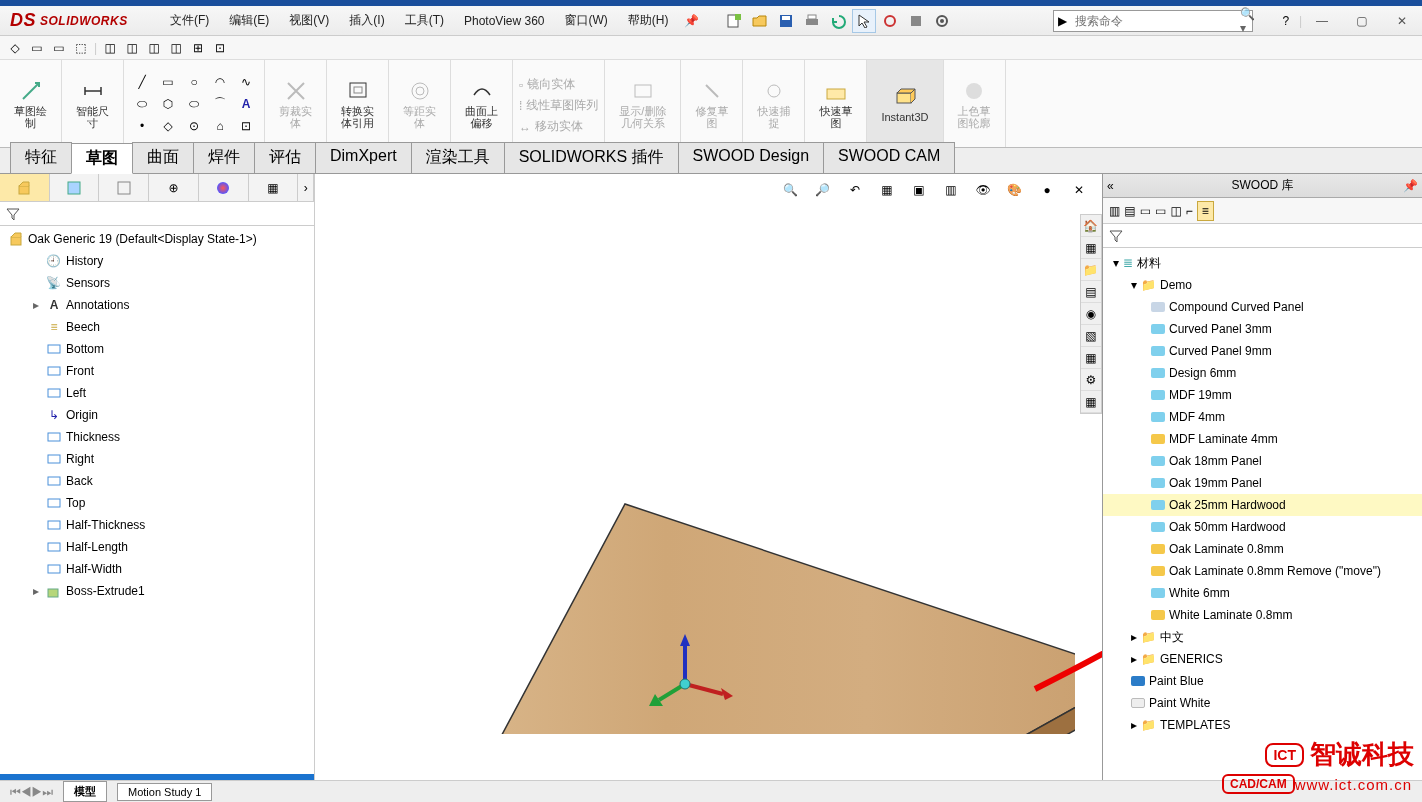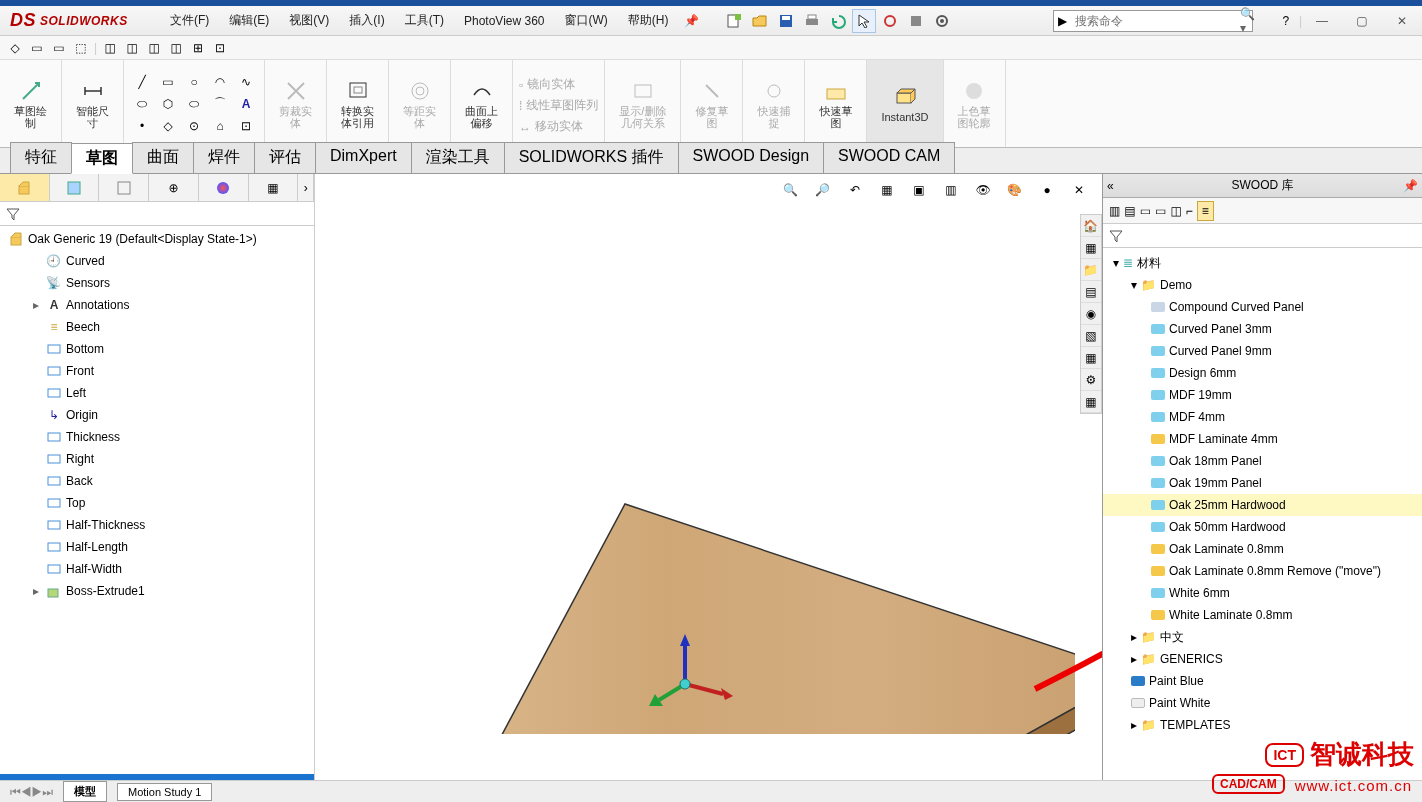--- a/index.html
+++ b/index.html
@@ -353,21 +353,21 @@
               <rect x="3" y="6" width="10" height="8" fill="#f7c95d" stroke="#c9a83e"></rect>
               <path d="M3 6 L7 2 L13 2 L13 6" fill="#f7c95d" stroke="#c9a83e"></path>
             </svg>
           </span>
         <span>Oak Generic 19  (Default&lt;Display State-1&gt;)</span>
       </div>
       <div id="feature-items">
           <div class="tree-item indent1">
             <span class="exp"></span>
             <span class="tree-ic">🕘</span>
-            <span>Curved</span>
+            <span>History</span>
           </div>
           <div class="tree-item indent1">
             <span class="exp"></span>
             <span class="tree-ic">📡</span>
             <span>Sensors</span>
           </div>
           <div class="tree-item indent1">
             <span class="exp">▸</span>
             <span class="tree-ic">
               <b style="color:#333">A</b>
@@ -680,16 +680,16 @@
 <div class="bottom-tabs">
   <span style="color:#888">⏮◀▶⏭</span>
   <span class="bot-tab active">模型</span>
   <span class="bot-tab">Motion Study 1</span>
 </div>
 
 <div class="watermark">
   <span class="box" style="font-size:14px">ICT</span>
   <span style="color:#d00;font-size:26px;font-weight:bold">智诚科技</span>
 </div>
-<div style="position:absolute;right:10px;bottom:8px;display:flex;gap:10px;align-items:flex-end">
+<div style="position:absolute;right:10px;bottom:8px;display:flex;align-items:center">
   <span style="border:2px solid #d00;border-radius:6px;padding:1px 6px;color:#d00;font-weight:bold;font-size:12px">CAD/CAM</span>
   <span style="color:#d00;font-size:15px;letter-spacing:1px">www.ict.com.cn</span>
 </div>
 
 </body></html>

